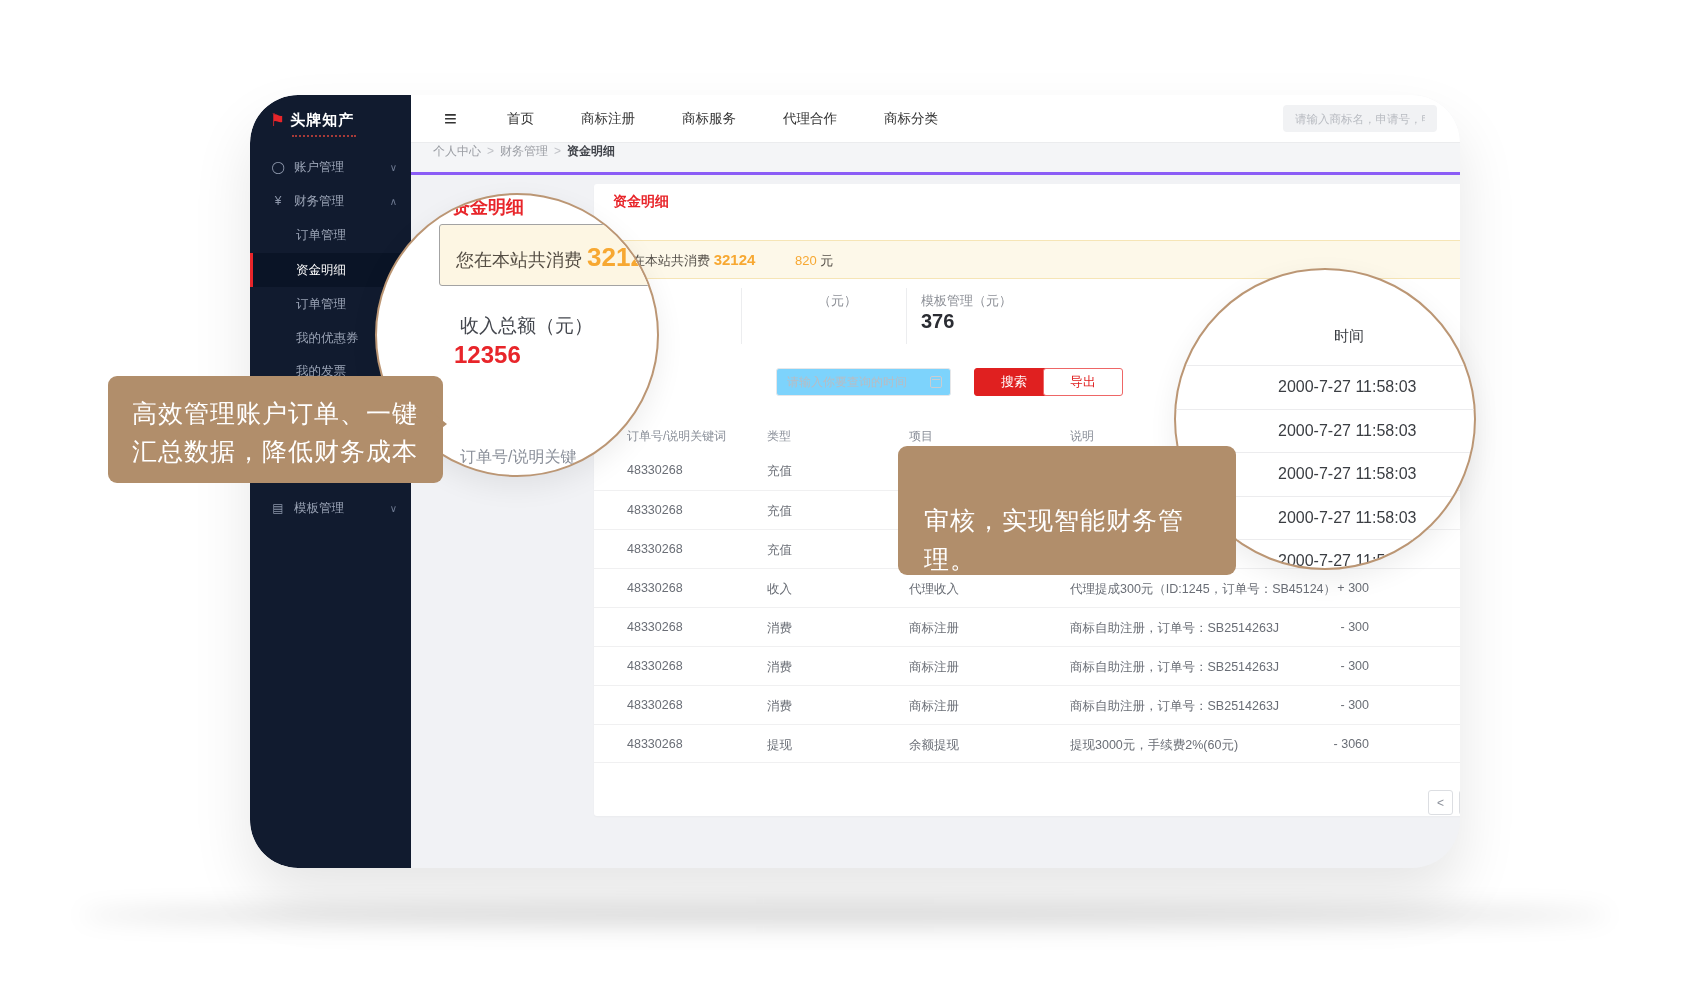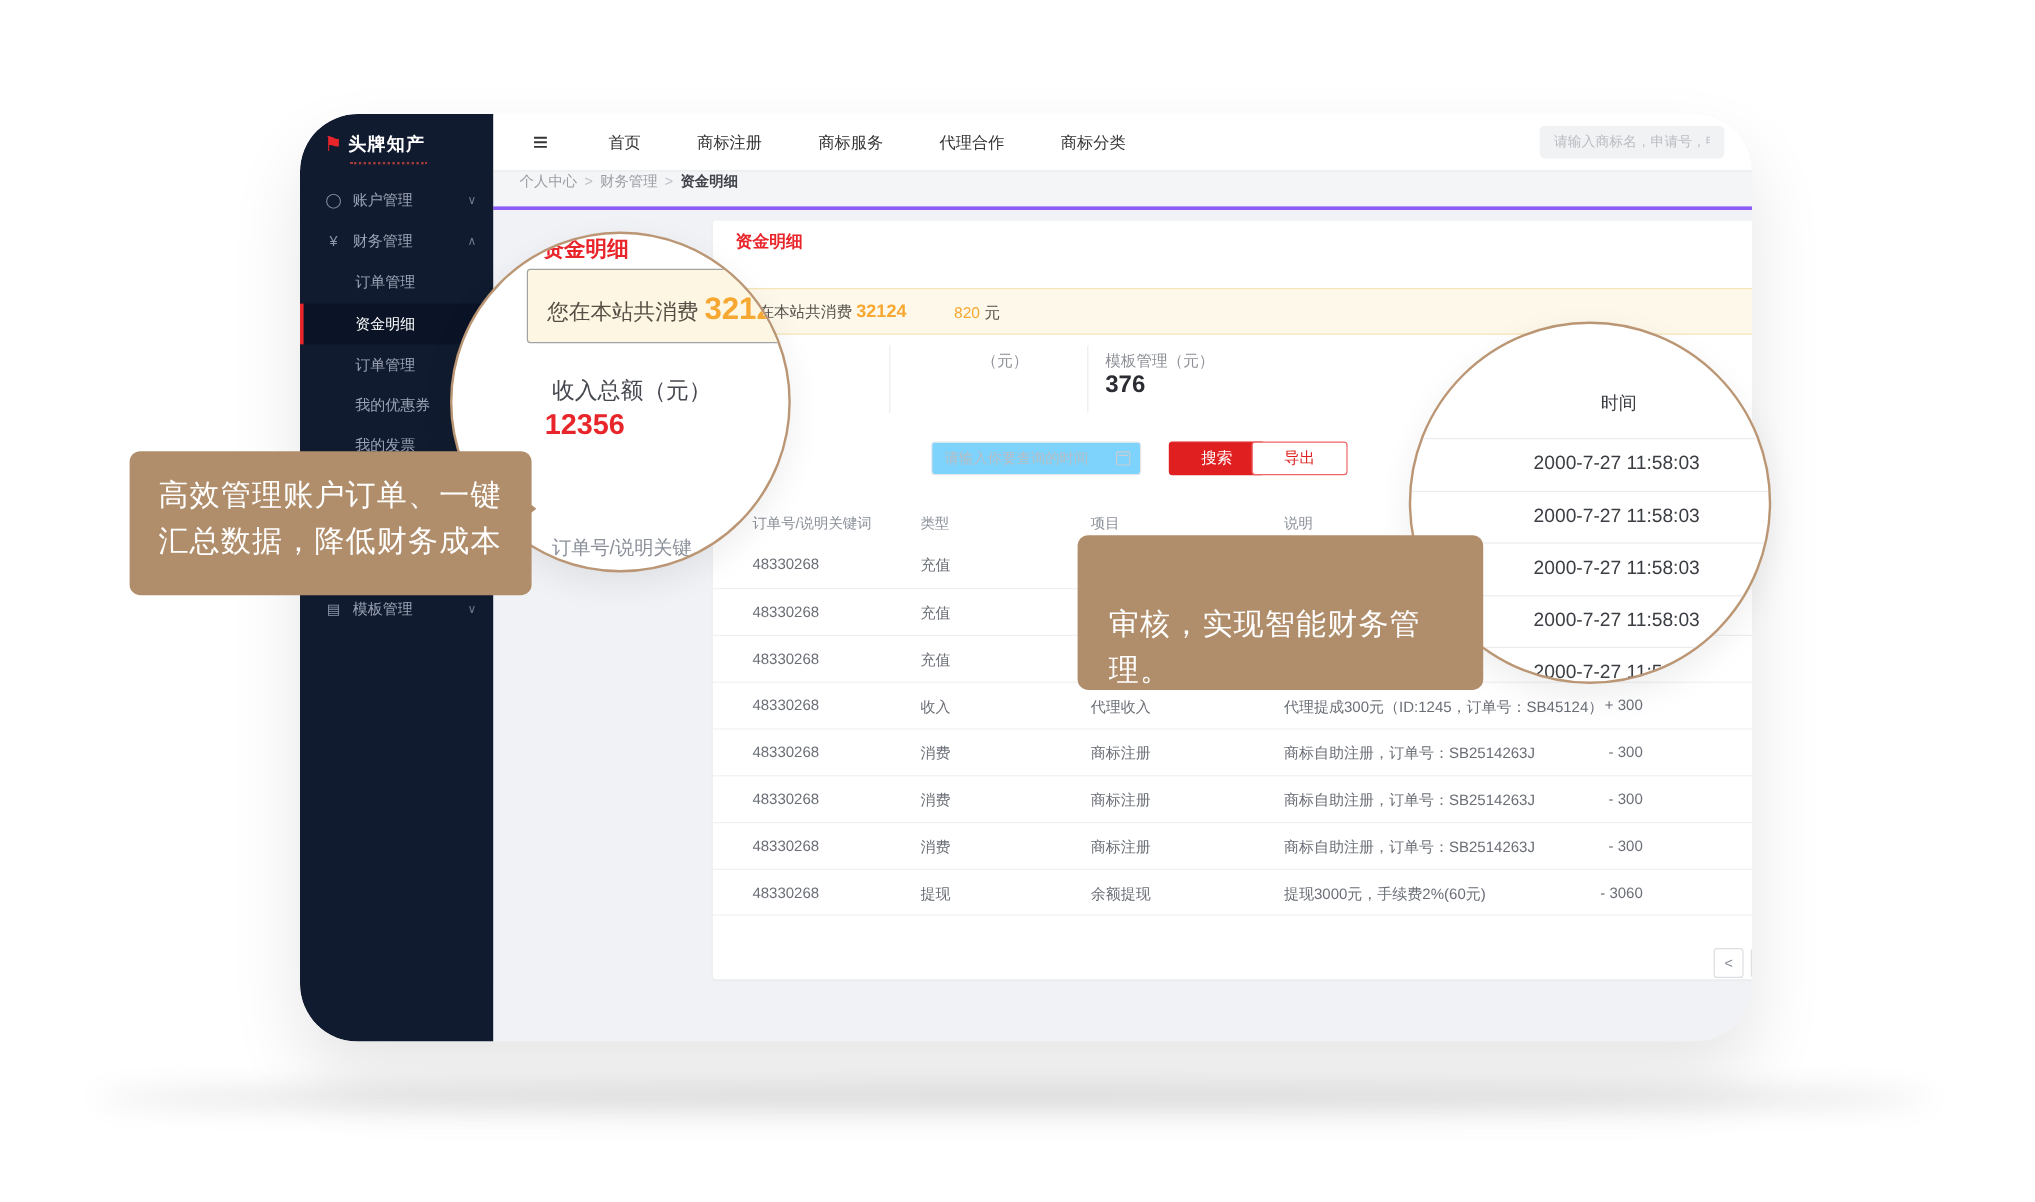--- a/index.html
+++ b/index.html
@@ -99,21 +99,21 @@
   .z-slabel{position:absolute;left:83px;top:118px;font-size:19px;color:#45484f;white-space:nowrap;}
   .z-svalue{position:absolute;left:77px;top:146px;font-size:24px;font-weight:bold;color:#e8252a;}
   .z-hfrag{position:absolute;left:83px;top:252px;font-size:16px;color:#8a8f99;white-space:nowrap;}
   .z-timehead{position:absolute;left:158px;top:57px;font-size:15px;color:#3a3d42;}
   .z-tline{position:absolute;left:0;width:302px;height:1px;background:#ececee;}
   .z-trow{position:absolute;left:102px;font-size:16px;color:#3a3d42;white-space:nowrap;}
 
   
   .tip{position:absolute;background:#b18e6b;border-radius:9px;color:#fff;z-index:8;}
   .tip .tx{padding:18px 24px;font-size:25px;line-height:38px;letter-spacing:1px;}
-  .tip1{left:108px;top:376px;width:335px;height:120px;}
+  .tip1{left:108px;top:376px;width:335px;height:107px;}
   .tip1::after{content:"";position:absolute;right:-18px;top:34px;border:14px solid transparent;
                border-left:18px solid #b18e6b;}
   .tip2{left:898px;top:446px;width:338px;height:129px;}
   .tip2 .tx{padding:16px 26px;line-height:39px;}
 </style>
 </head>
 <body>
 
 <div class="canvas">
 

